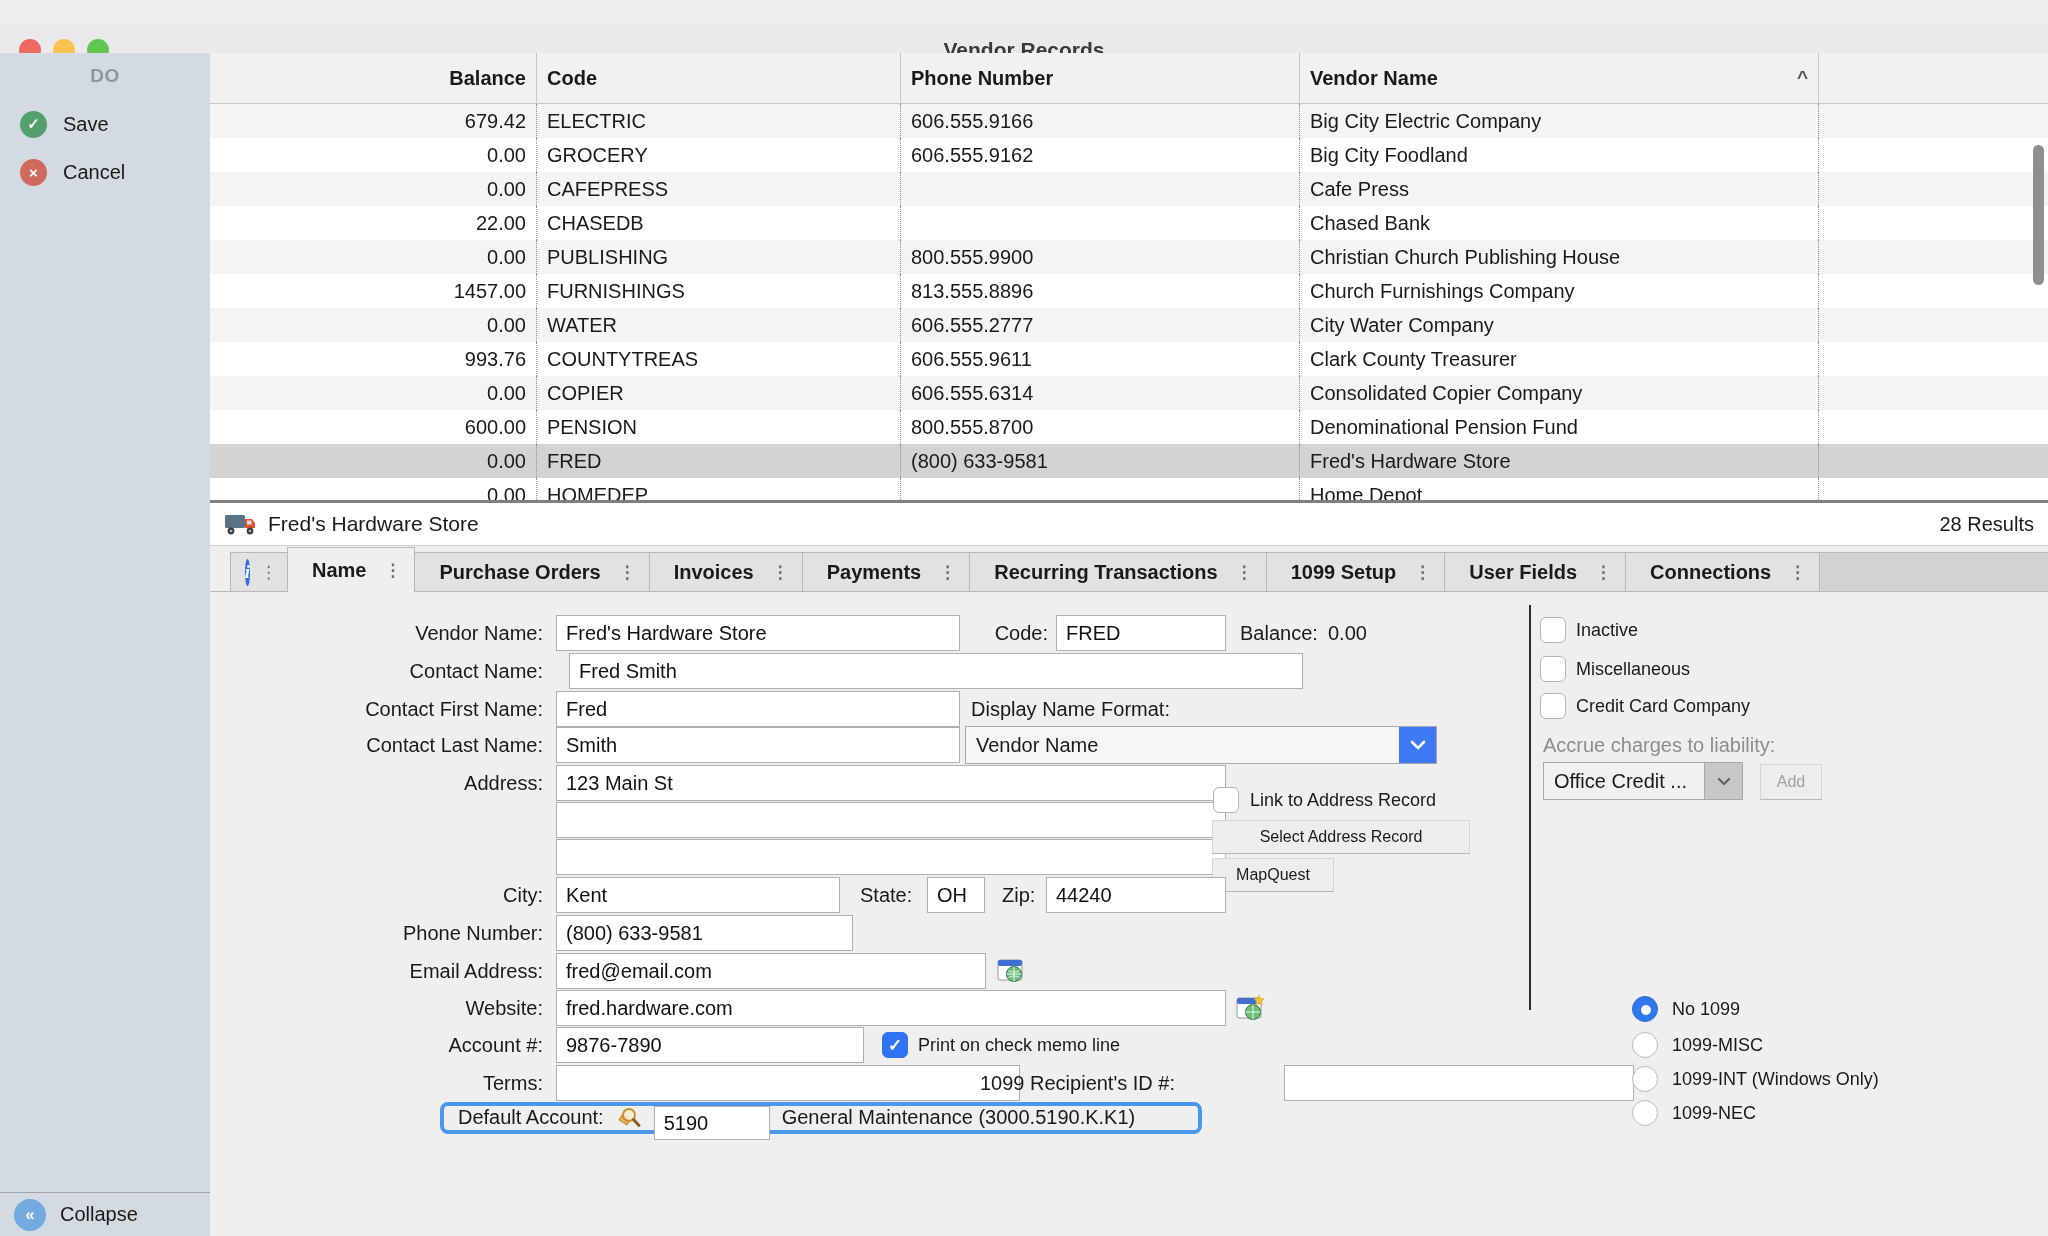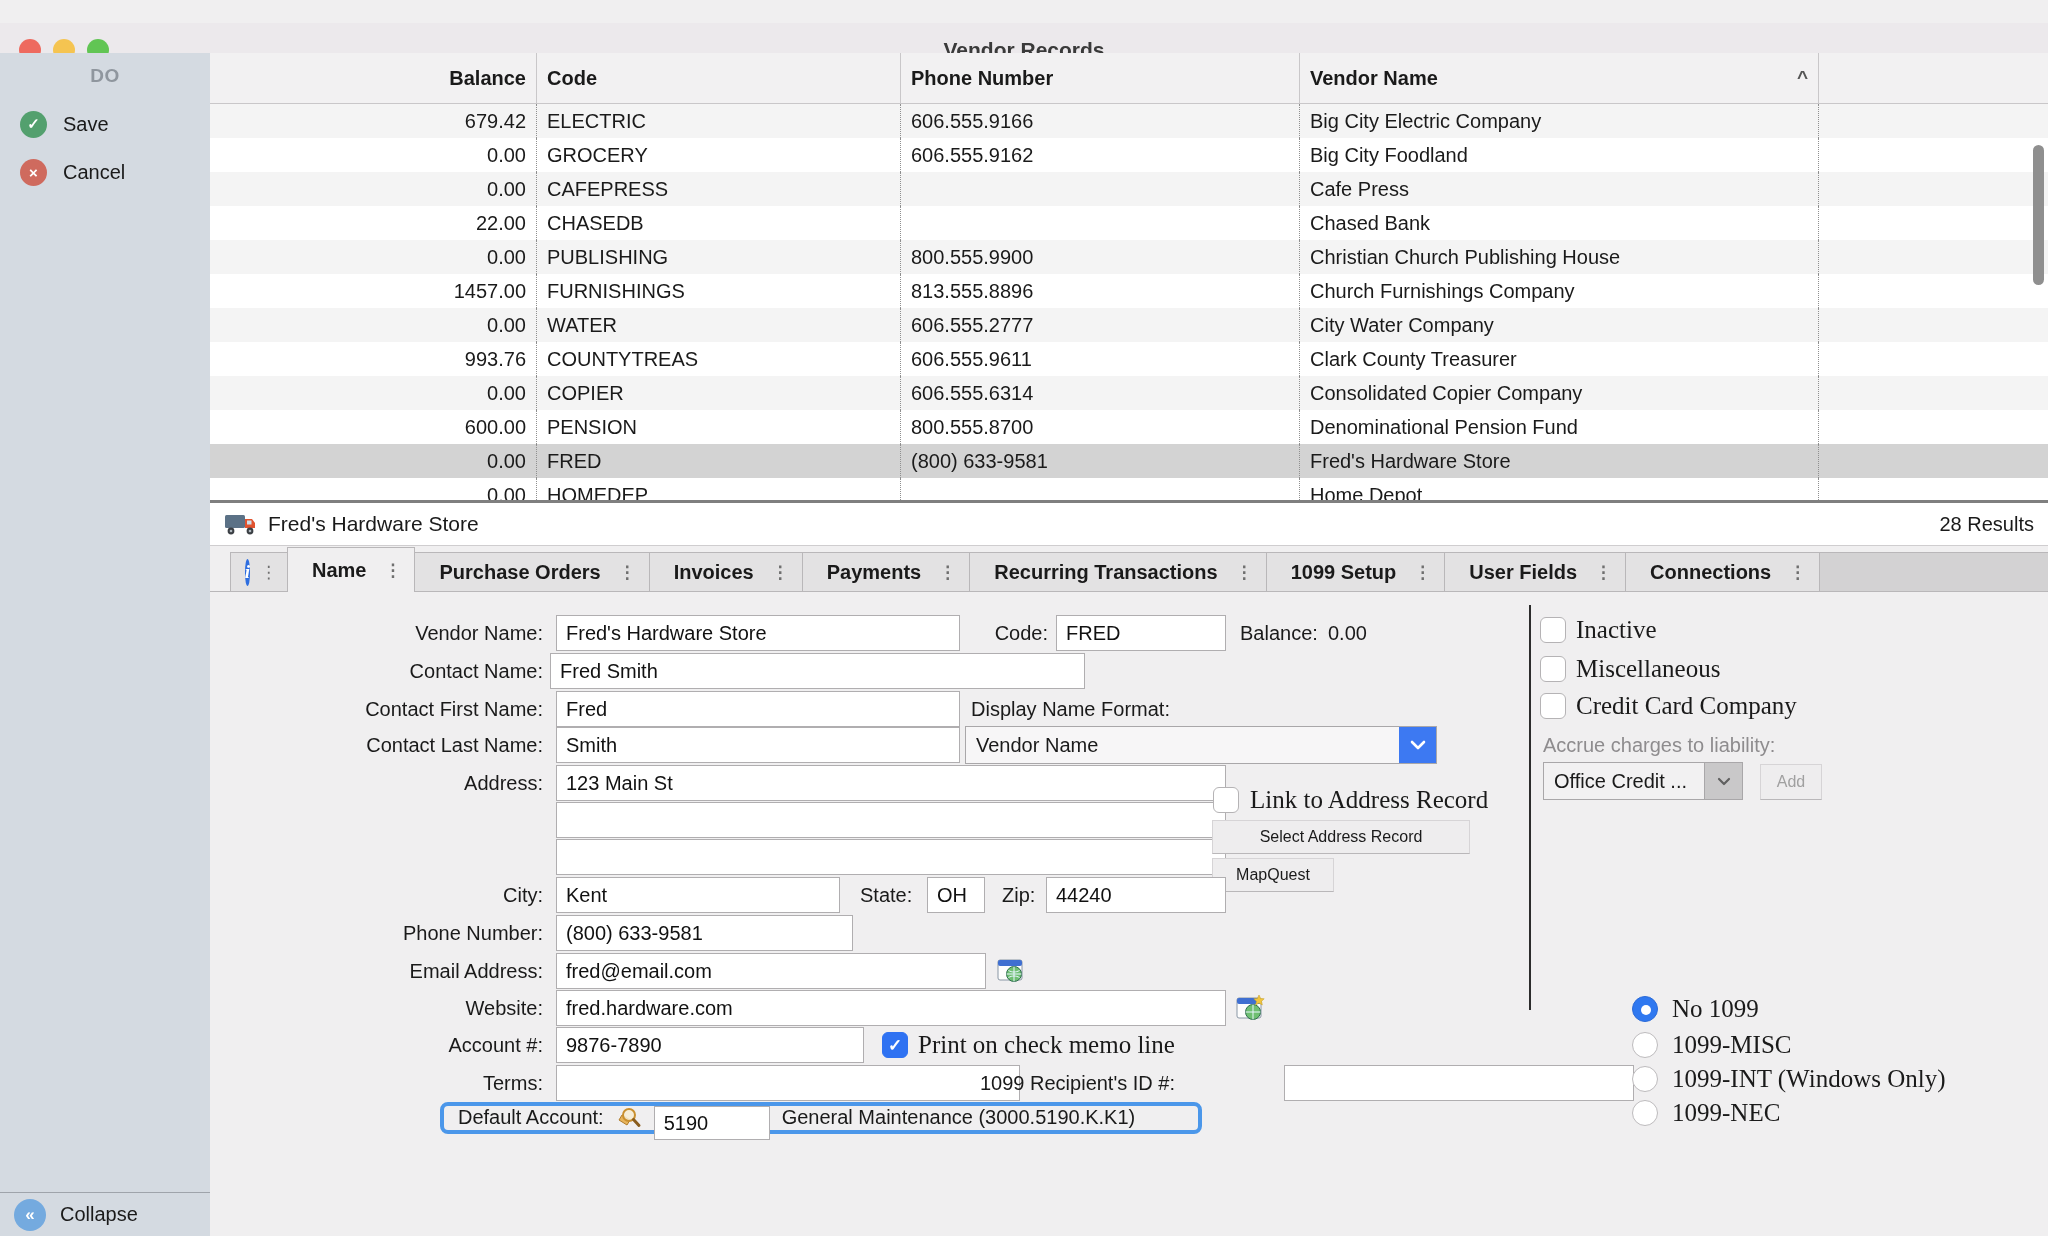--- a/index.html
+++ b/index.html
@@ -64,21 +64,21 @@
   .gbtn{position:absolute;box-sizing:border-box;height:34px;background:#eeedee;border:1px solid #d6d4d6;border-bottom-color:#b9b7b9;font-size:16px;display:flex;align-items:center;justify-content:center;padding:12px 10px;white-space:nowrap;}
   
   .selectbox{position:absolute;box-sizing:border-box;height:38px;border:1px solid #a9a7a9;background:#f7f6f7;display:flex;align-items:stretch;}
   .selectbox .sel-text{flex:1;display:flex;align-items:center;padding:0 10px;font-size:20px;white-space:nowrap;overflow:hidden;}
   .sel-btn{width:37px;display:flex;align-items:center;justify-content:center;}
   .sel-btn.bluebtn{background:#3d79f2;}
   .sel-btn.graybtn{background:#c9c8c9;border-left:1px solid #a9a7a9;}
   
   .cbox{position:absolute;width:26px;height:26px;box-sizing:border-box;border:1px solid #b5b3b5;border-radius:6px;background:#fff;}
   .cbox.checked{background:#2f72f2;border-color:#2f72f2;color:#fff;display:flex;align-items:center;justify-content:center;font-size:17px;font-weight:700;}
-  .cblabel{position:absolute;font-size:25px;line-height:26px;white-space:nowrap;font-family:Liberation Serif, serif;}
+  .cblabel{position:absolute;font-size:18px;line-height:26px;white-space:nowrap;}
   .radio{position:absolute;width:26px;height:26px;box-sizing:border-box;border:1px solid #bdbbbd;border-radius:50%;background:#fff;}
   .radio.sel{background:#2f78f0;border-color:#2a6ad8;}
   .radio.sel::after{content:"";position:absolute;left:8px;top:8px;width:10px;height:10px;border-radius:50%;background:#fff;}
   .vdivider{position:absolute;left:1319px;top:13px;width:2px;height:405px;background:#2c2c2c;}
   
   .defbox{position:absolute;left:230px;top:510px;width:762px;height:32px;box-sizing:border-box;border:4px solid #4b97ea;border-radius:8px;display:flex;align-items:flex-start;gap:12px;padding:0 6px 0 14px;}
   .defbox .fin{position:static;height:34px;width:116px;}
   .def-label,.def-desc{font-size:20px;white-space:nowrap;}
   .iconbtn{position:absolute;width:30px;height:30px;display:flex;align-items:center;justify-content:center;}
   svg{display:block;}
@@ -270,21 +270,21 @@
 <div class="content">
 
   <div class="flabel" style="top:23px;">Vendor Name:</div>
   <input class="fin" style="left: 346px; top: 23px; width: 404px;" value="Fred's Hardware Store">
   <div class="flabel" style="left:748px;width:90px;top:23px;">Code:</div>
   <input class="fin" style="left: 846px; top: 23px; width: 170px;" value="FRED">
   <div class="statictext" style="left:1030px;top:23px;">Balance:</div>
   <div class="statictext" style="left:1118px;top:23px;">0.00</div>
 
   <div class="flabel" style="top:61px;">Contact Name:</div>
-  <input class="fin" style="left: 340px; top: 61px; width: 535px;" value="Fred Smith">
+  <input class="fin" style="left: 359px; top: 61px; width: 734px;" value="Fred Smith">
 
   <div class="flabel" style="top:99px;">Contact First Name:</div>
   <input class="fin" style="left: 346px; top: 99px; width: 404px;" value="Fred">
   <div class="statictext" style="left:761px;top:99px;">Display Name Format:</div>
 
   <div class="flabel" style="top:135px;">Contact Last Name:</div>
   <input class="fin" style="left: 346px; top: 135px; width: 404px;" value="Smith">
   <div class="selectbox" style="left:755px;top:134px;width:472px;">
     <span class="sel-text">Vendor Name</span>
     <span class="sel-btn bluebtn">

